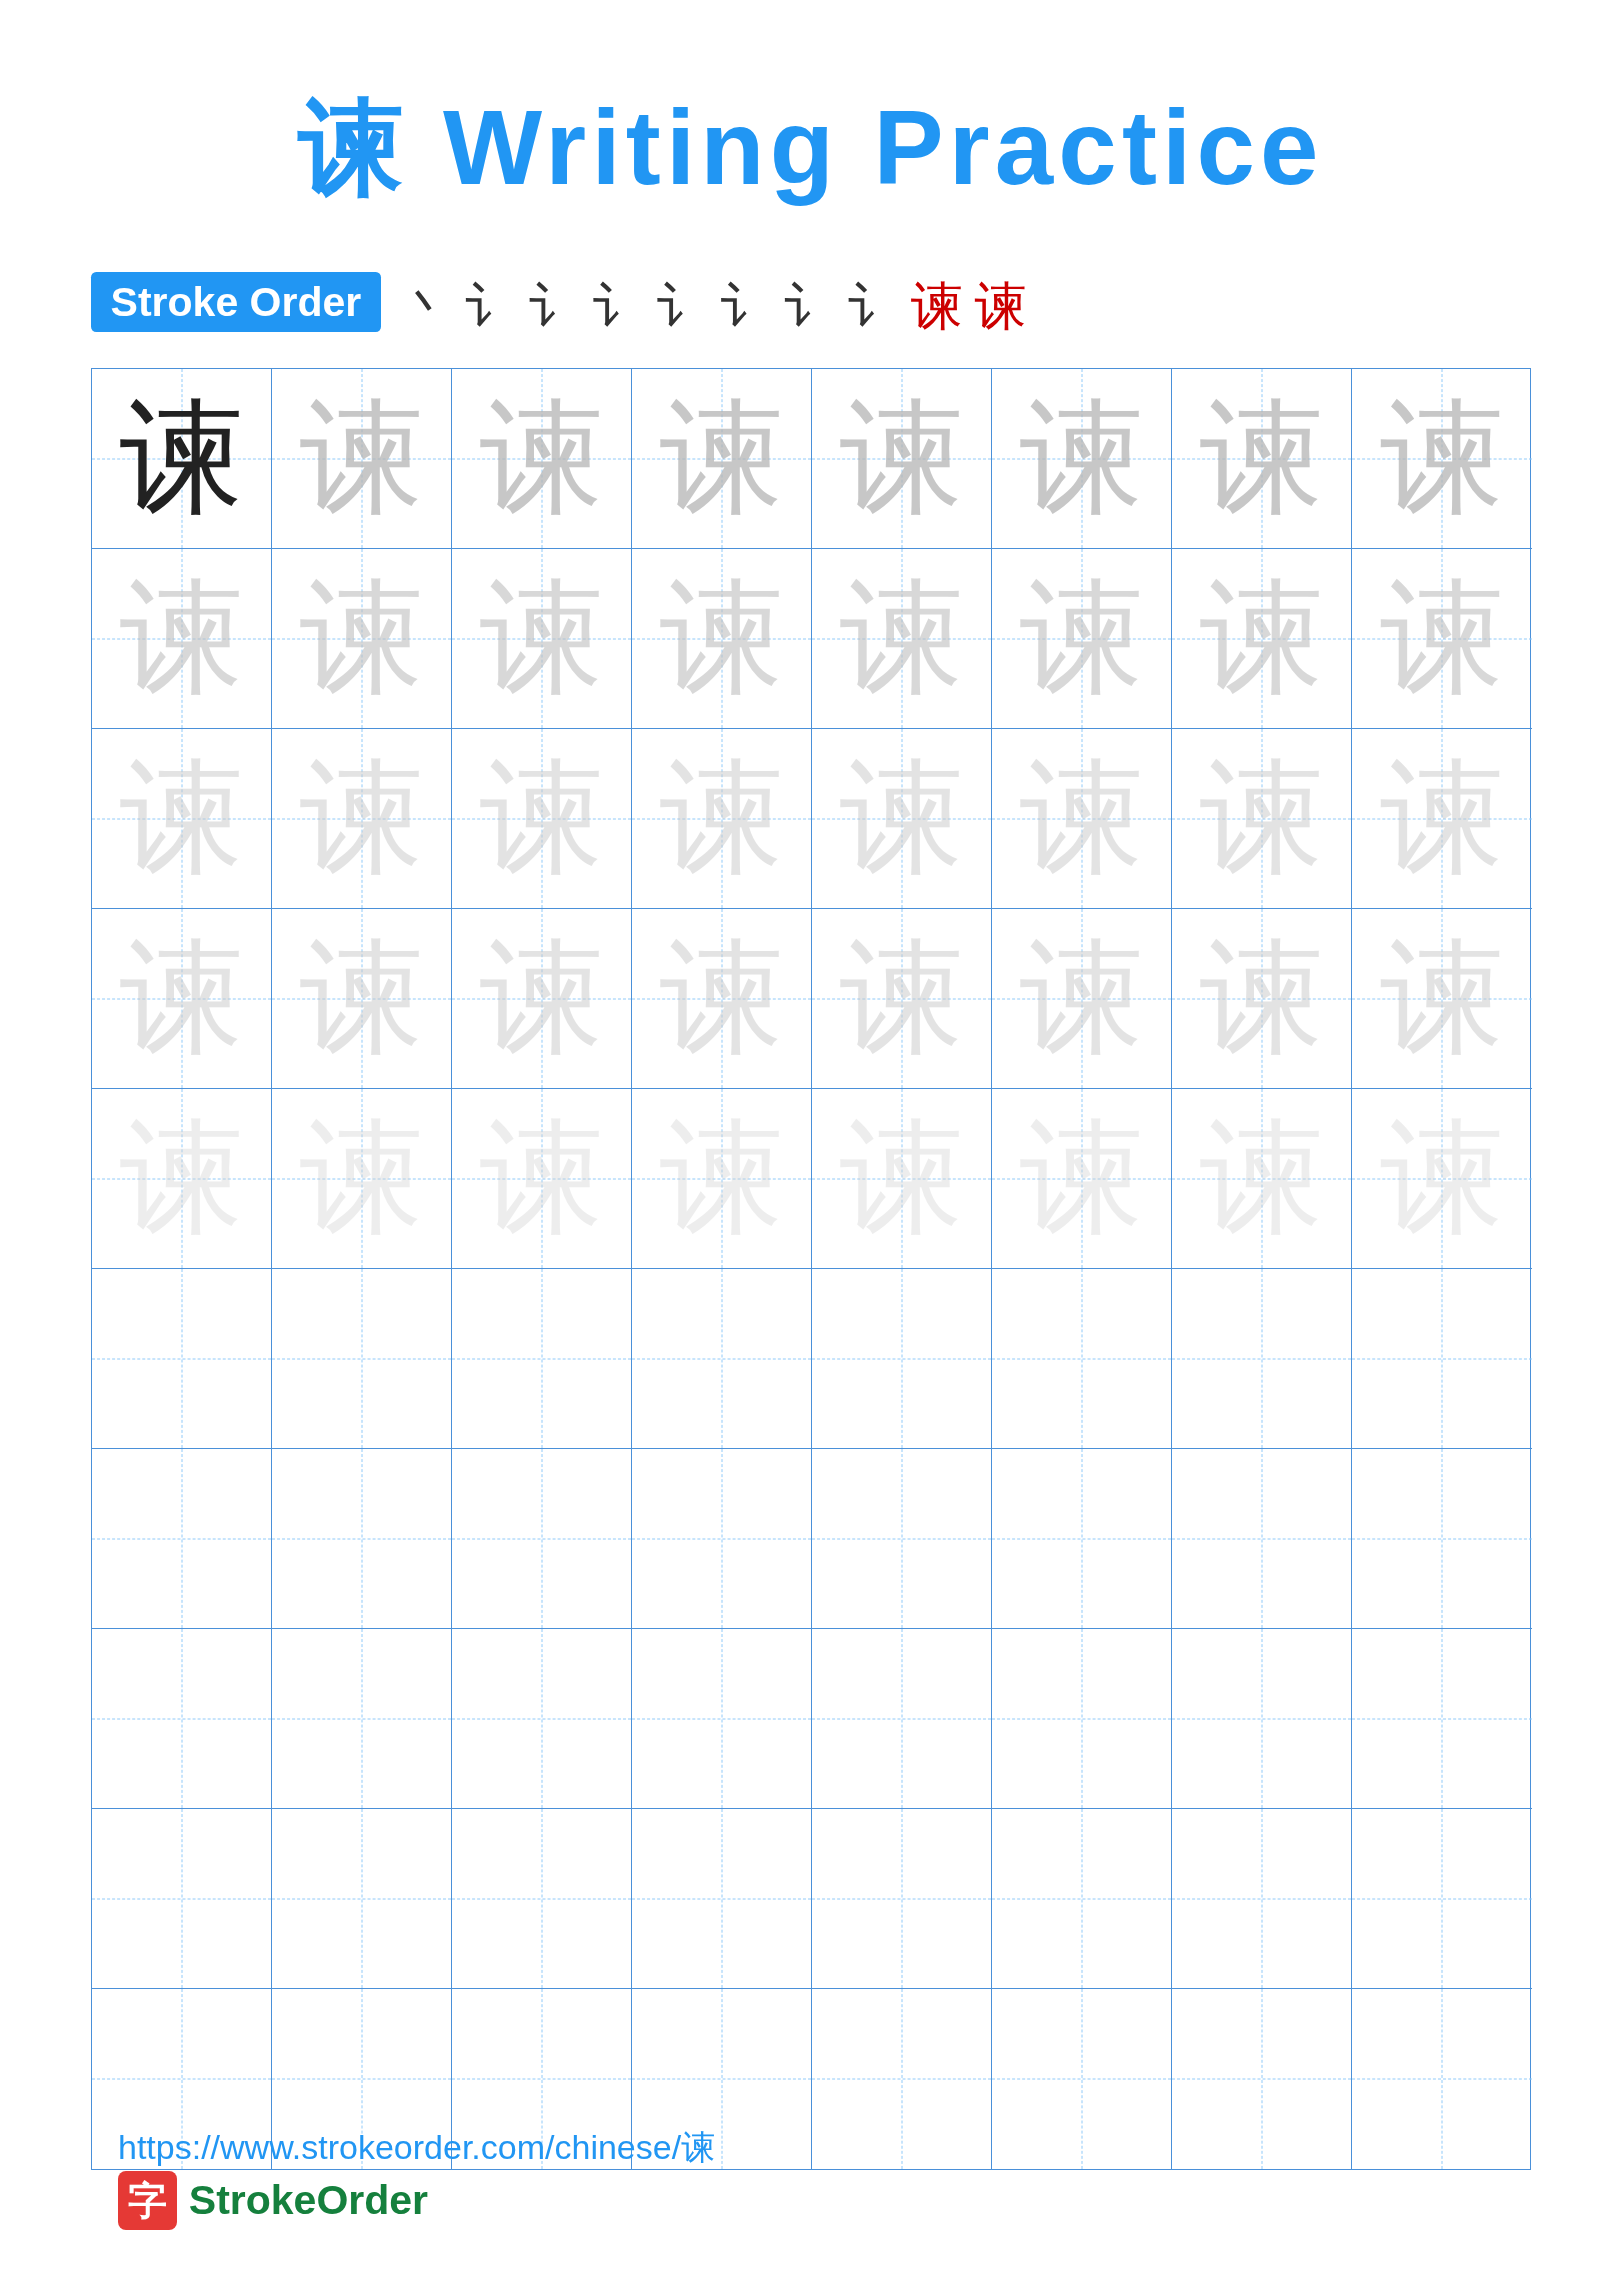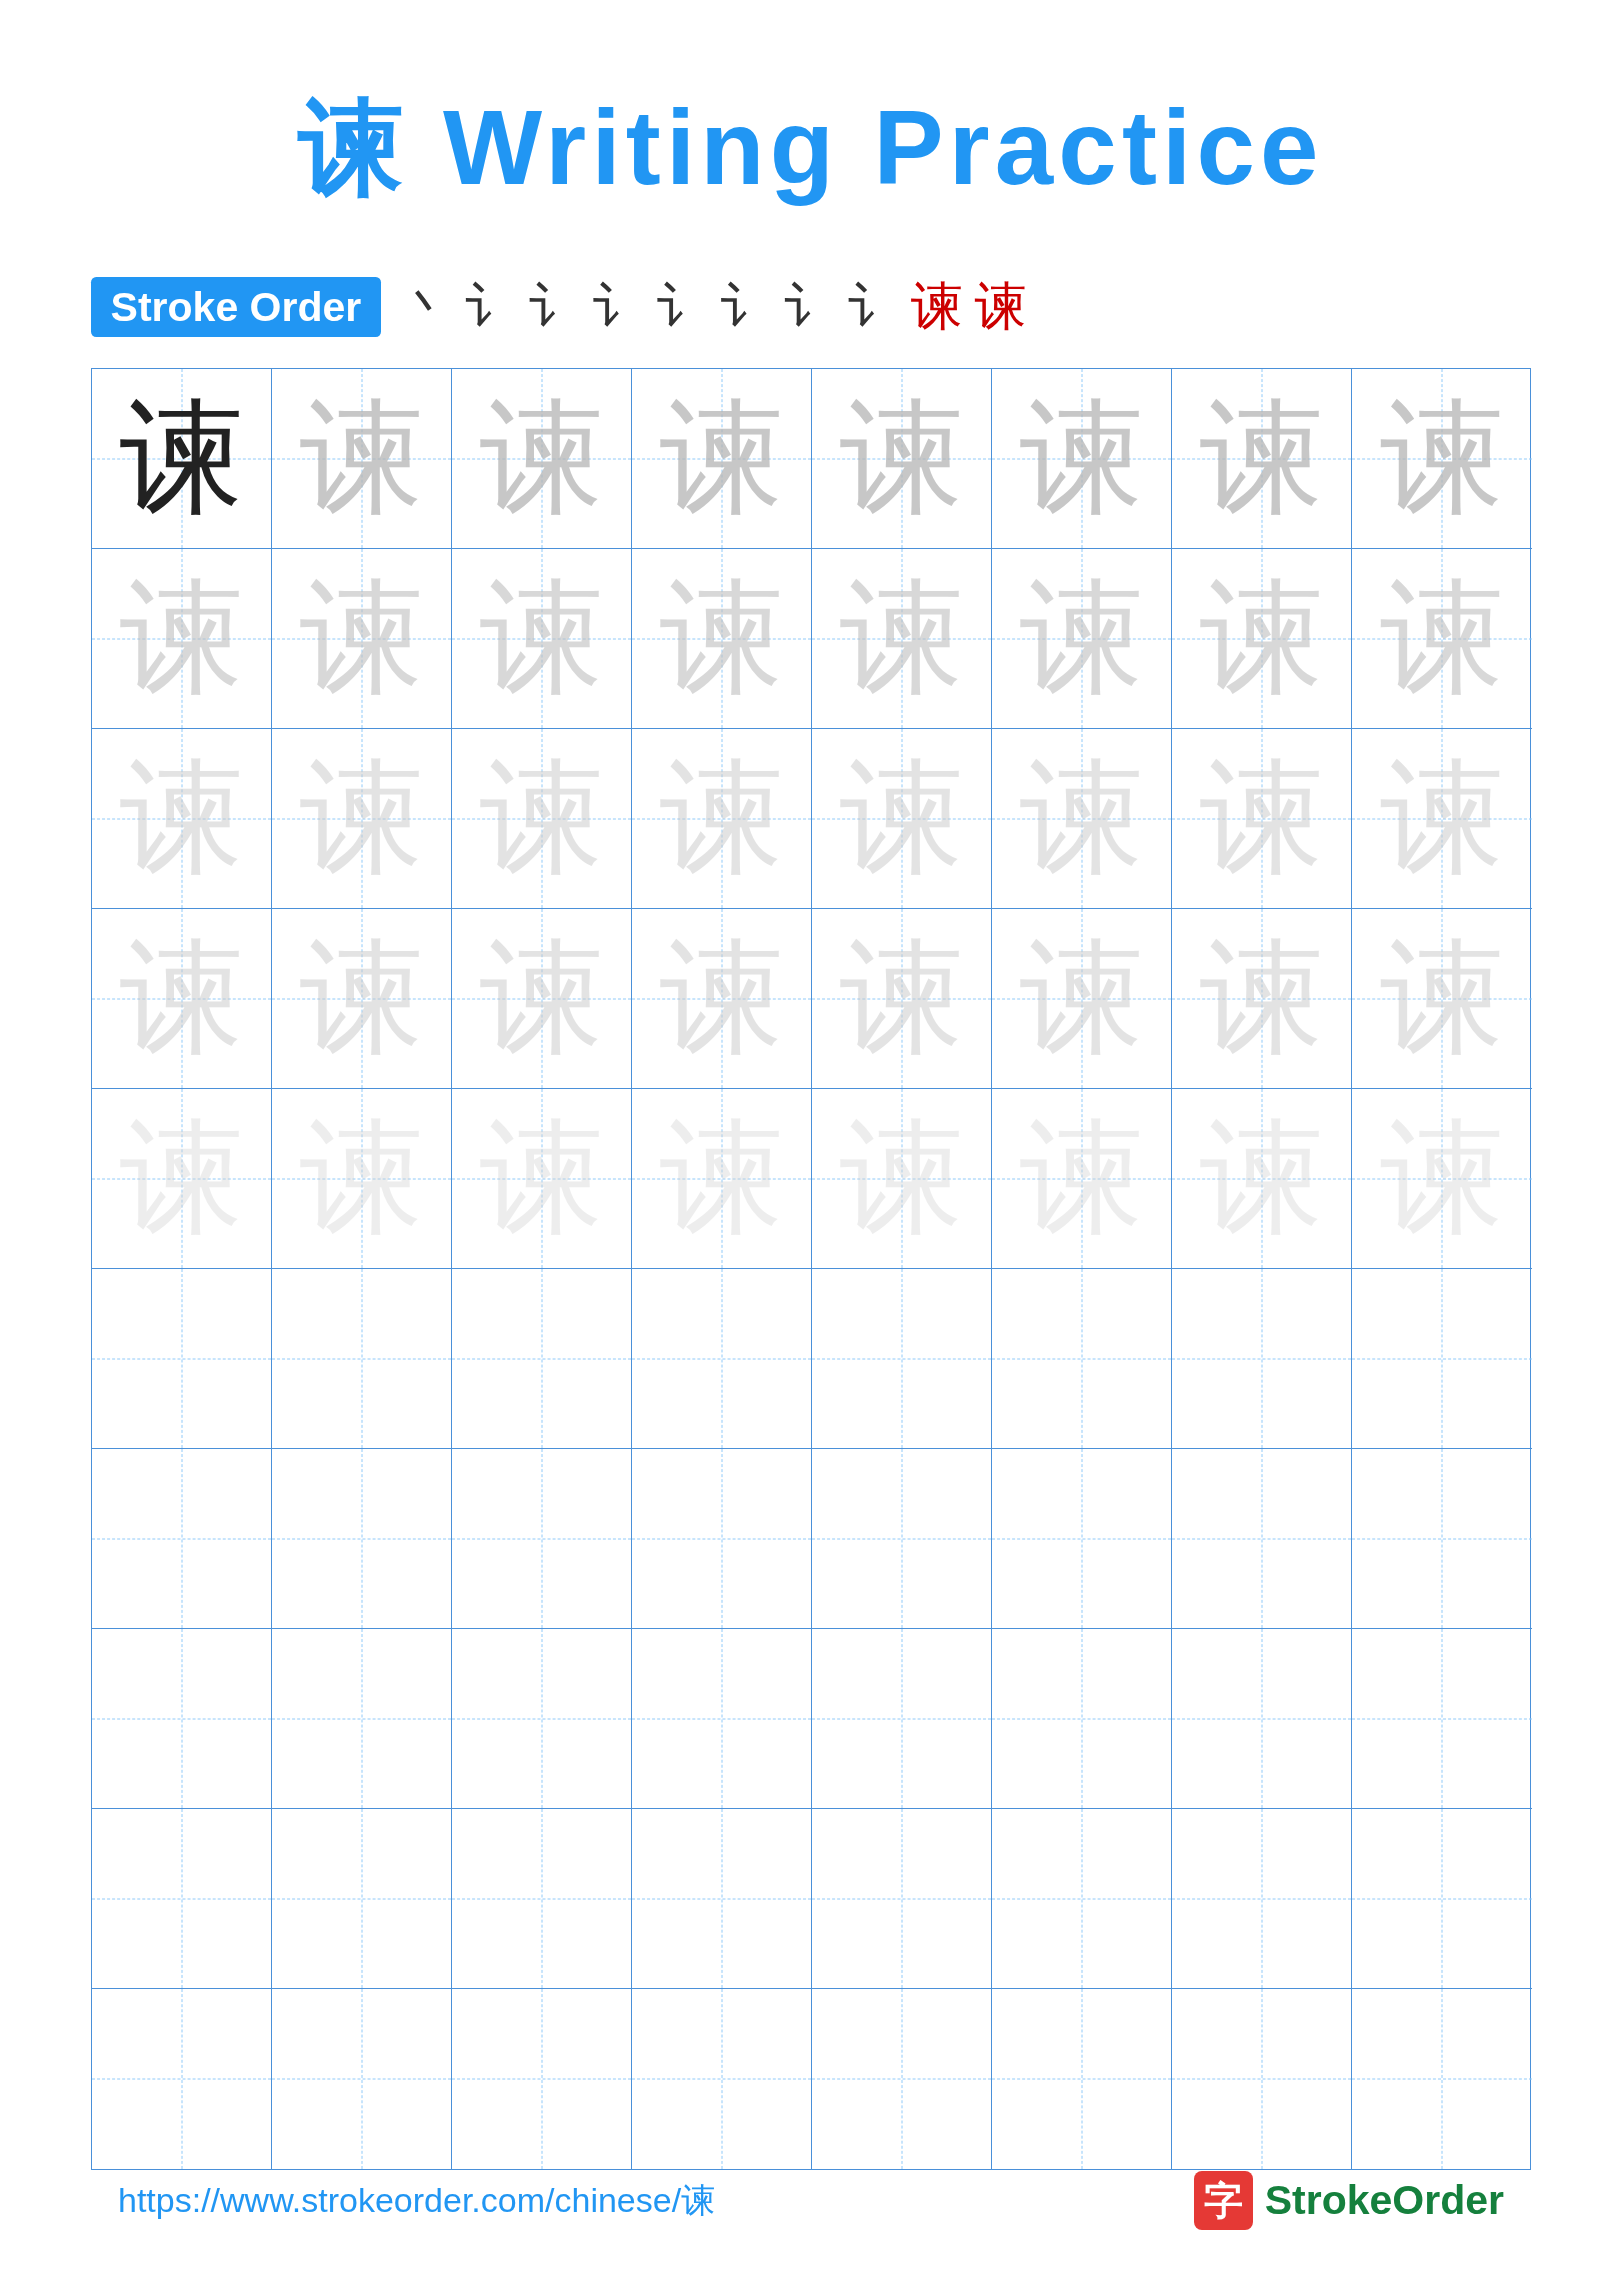--- a/index.html
+++ b/index.html
@@ -26,21 +26,21 @@
       margin-top: 79px;
       font-size: 105px;
       font-weight: bold;
       color: #2196F3;
       letter-spacing: 5.2px;
       font-family: Arial, sans-serif;
     }
 
     .stroke-order-row {
       display: flex;
-      align-items: center;
+      align-items: flex-start;
       margin-top: 52px;
       margin-bottom: 26px;
       width: 1440px;
       gap: 19.6px;
     }
 
     .stroke-order-badge {
       background: #2196F3;
       color: #fff;
       font-size: 41px;
@@ -150,23 +150,24 @@
       color: rgba(210,210,210,0.4);
     }
 
     
     .footer {
       position: absolute;
       bottom: 65px;
       left: 0;
       right: 0;
       display: flex;
-      align-items: center;
+      align-items: flex-start;
       justify-content: space-between;
       padding: 0 118px;
+      flex-direction: column;
     }
 
     .footer-url {
       font-size: 34px;
       color: #2196F3;
       font-family: Arial, sans-serif;
     }
 
     .footer-brand {
       display: flex;

